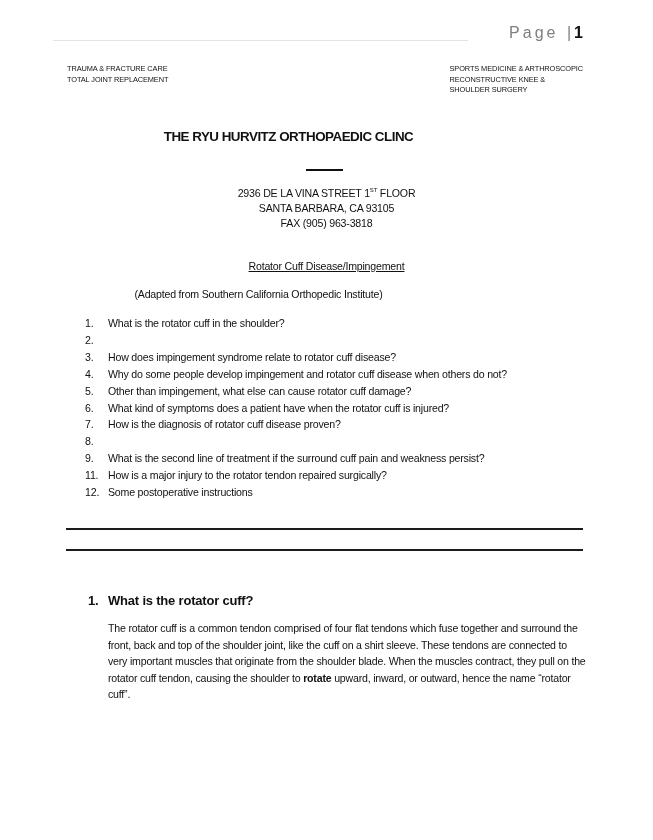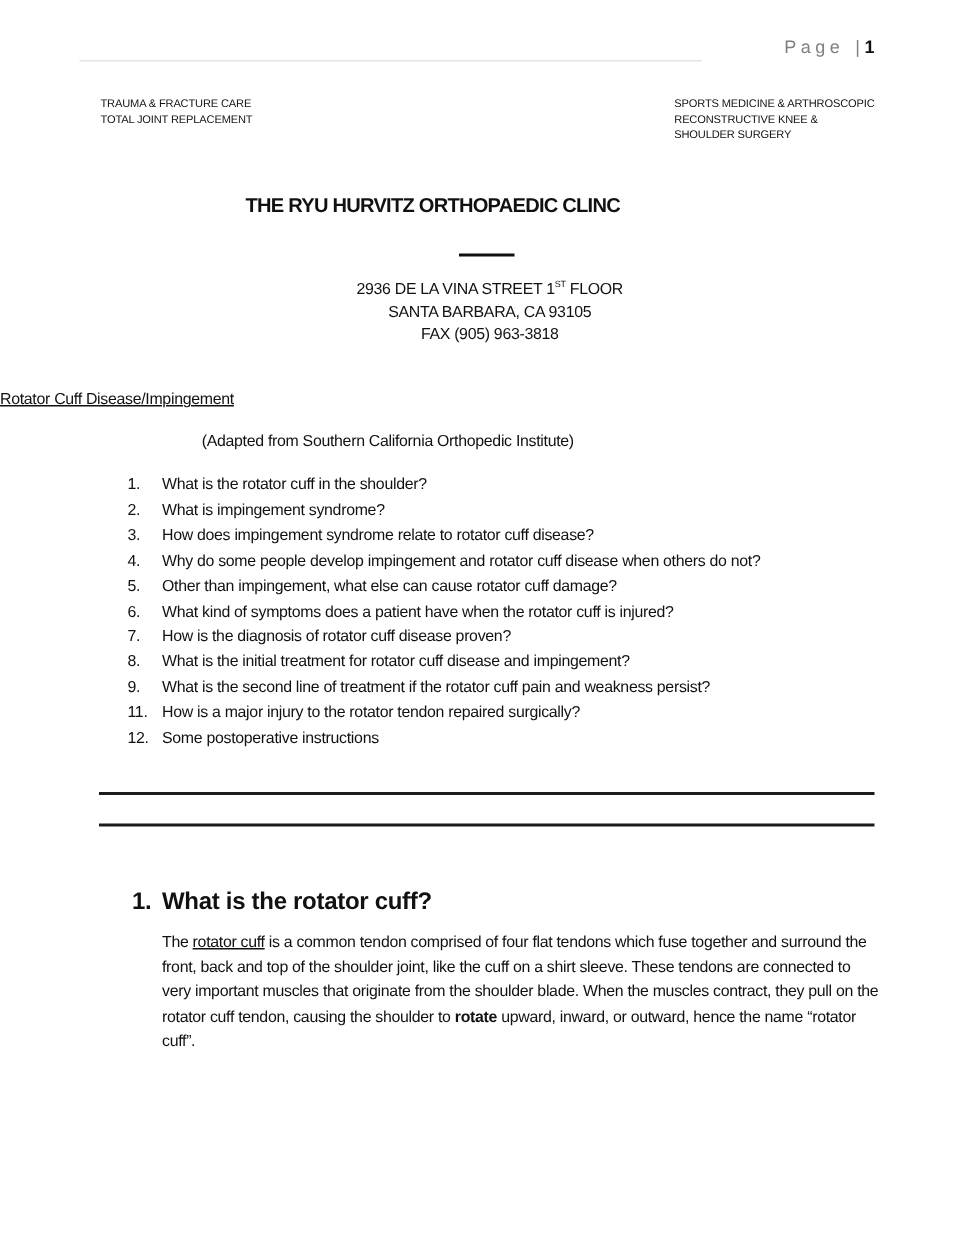--- a/index.html
+++ b/index.html
@@ -14,21 +14,21 @@
       overflow: hidden;
       font-family: "Liberation Sans", "DejaVu Sans", sans-serif;
       color: #111111;
     }
     .abs { position: absolute; }
 
     
     .page-num {
       top: 24px;
       right: 70px;
-      font-size: 12px;
+      font-size: 16px;
       color: #7f7f7f;
       letter-spacing: 3px;
       white-space: nowrap;
       text-align: center;
     }
     .page-num .sep { color: #7f7f7f; letter-spacing: 0; margin: 0 3px 0 1px; }
     .page-num .num { color: #111; font-weight: bold; letter-spacing: 0; }
     .header-rule {
       top: 40px;
       left: 53px;
@@ -80,21 +80,21 @@
       font-size: 10.6px;
       line-height: 15px;
       letter-spacing: -0.2px;
     }
     .address sup { font-size: 6px; vertical-align: 5px; line-height: 0; }
 
     .doc-subtitle {
       top: 260px;
       left: 0;
       width: 653px;
-      text-align: left;
+      text-align: center;
       font-size: 10.6px;
       text-decoration: underline;
       letter-spacing: -0.2px;
     }
     .attribution {
       top: 288px;
       left: 0;
       width: 517px;
       text-align: center;
       font-size: 10.6px;
@@ -120,36 +120,36 @@
       width: 517px;
       height: 2px;
       background: #1c1c1c;
     }
     .rule-1 { top: 528px; }
     .rule-2 { top: 549px; }
 
     .section-heading {
       top: 593px;
       left: 88px;
-      font-size: 16px;
+      font-size: 13px;
       font-weight: bold;
       letter-spacing: -0.2px;
       white-space: nowrap;
     }
     .section-heading .n { display: inline-block; width: 20px; }
 
     .section-body {
       top: 620px;
       left: 108px;
       width: 480px;
       font-size: 10.6px;
       line-height: 16.6px;
       letter-spacing: -0.2px;
     }
-    .section-body .u { text-decoration: underline; }
+    .section-body .u { }
     .section-body b { font-weight: bold; text-align: right; }
   </style>
 </head>
 <body>
 
 <div class="abs page-num">
   <span>Page</span>
   <span class="sep">|</span><span class="num">1</span>
 </div>
 <div class="abs header-rule"></div>
@@ -176,21 +176,20 @@
 <div class="abs doc-subtitle">Rotator Cuff Disease/Impingement</div>
 <div class="abs attribution">(Adapted from Southern California Orthopedic Institute)</div>
 
 <ol class="abs toc">
   <li>
       <span class="n">1.</span>
       <span>What is the rotator cuff in the shoulder?</span>
     </li>
   <li>
       <span class="n">2.</span>
-      <span>What is impingement syndrome?</span>
     </li>
   <li>
       <span class="n">3.</span>
       <span>How does impingement syndrome relate to rotator cuff disease?</span>
     </li>
   <li>
       <span class="n">4.</span>
       <span>Why do some people develop impingement and rotator cuff disease when others do not?</span>
     </li>
   <li>
@@ -200,25 +199,24 @@
   <li>
       <span class="n">6.</span>
       <span>What kind of symptoms does a patient have when the rotator cuff is injured?</span>
     </li>
   <li>
       <span class="n">7.</span>
       <span>How is the diagnosis of rotator cuff disease proven?</span>
     </li>
   <li>
       <span class="n">8.</span>
-      <span>What is the initial treatment for rotator cuff disease and impingement?</span>
     </li>
   <li>
       <span class="n">9.</span>
-      <span>What is the second line of treatment if the rotator cuff pain and weakness persist?</span>
+      <span>What is the second line of treatment if the surround cuff pain and weakness persist?</span>
     </li>
   <li>
       <span class="n">11.</span>
       <span>How is a major injury to the rotator tendon repaired surgically?</span>
     </li>
   <li>
       <span class="n">12.</span>
       <span>Some postoperative instructions</span>
     </li>
 </ol>

